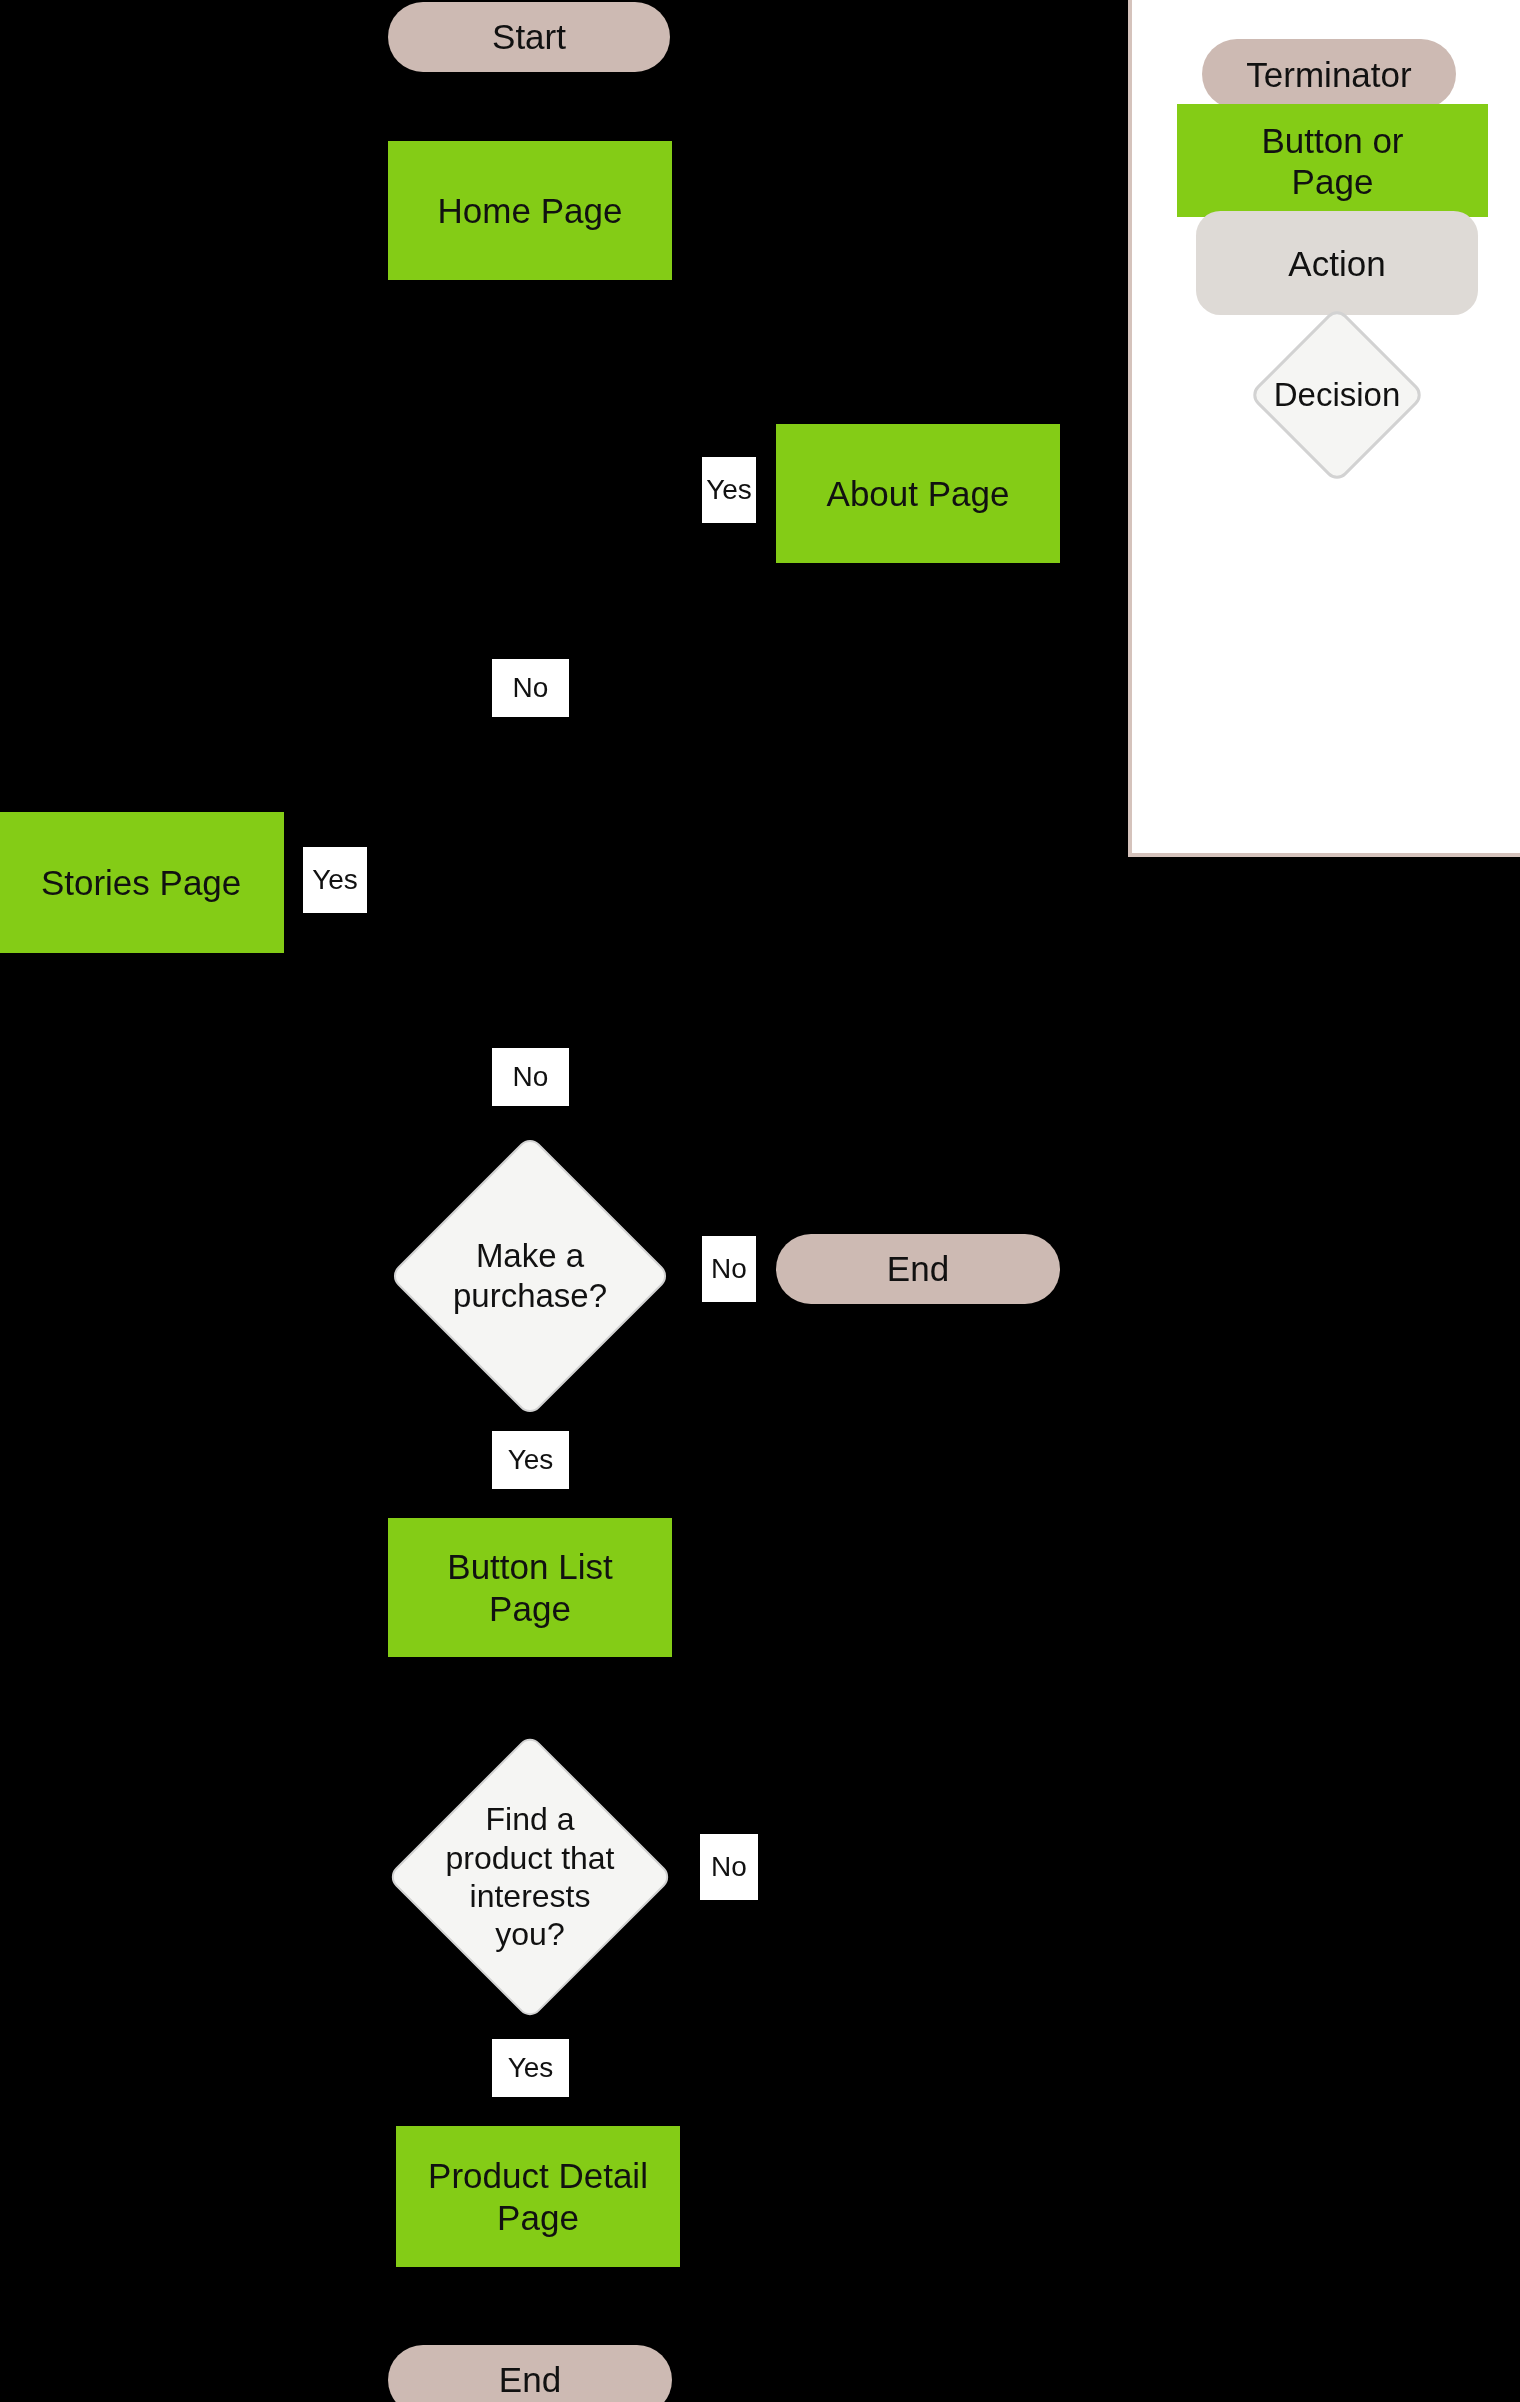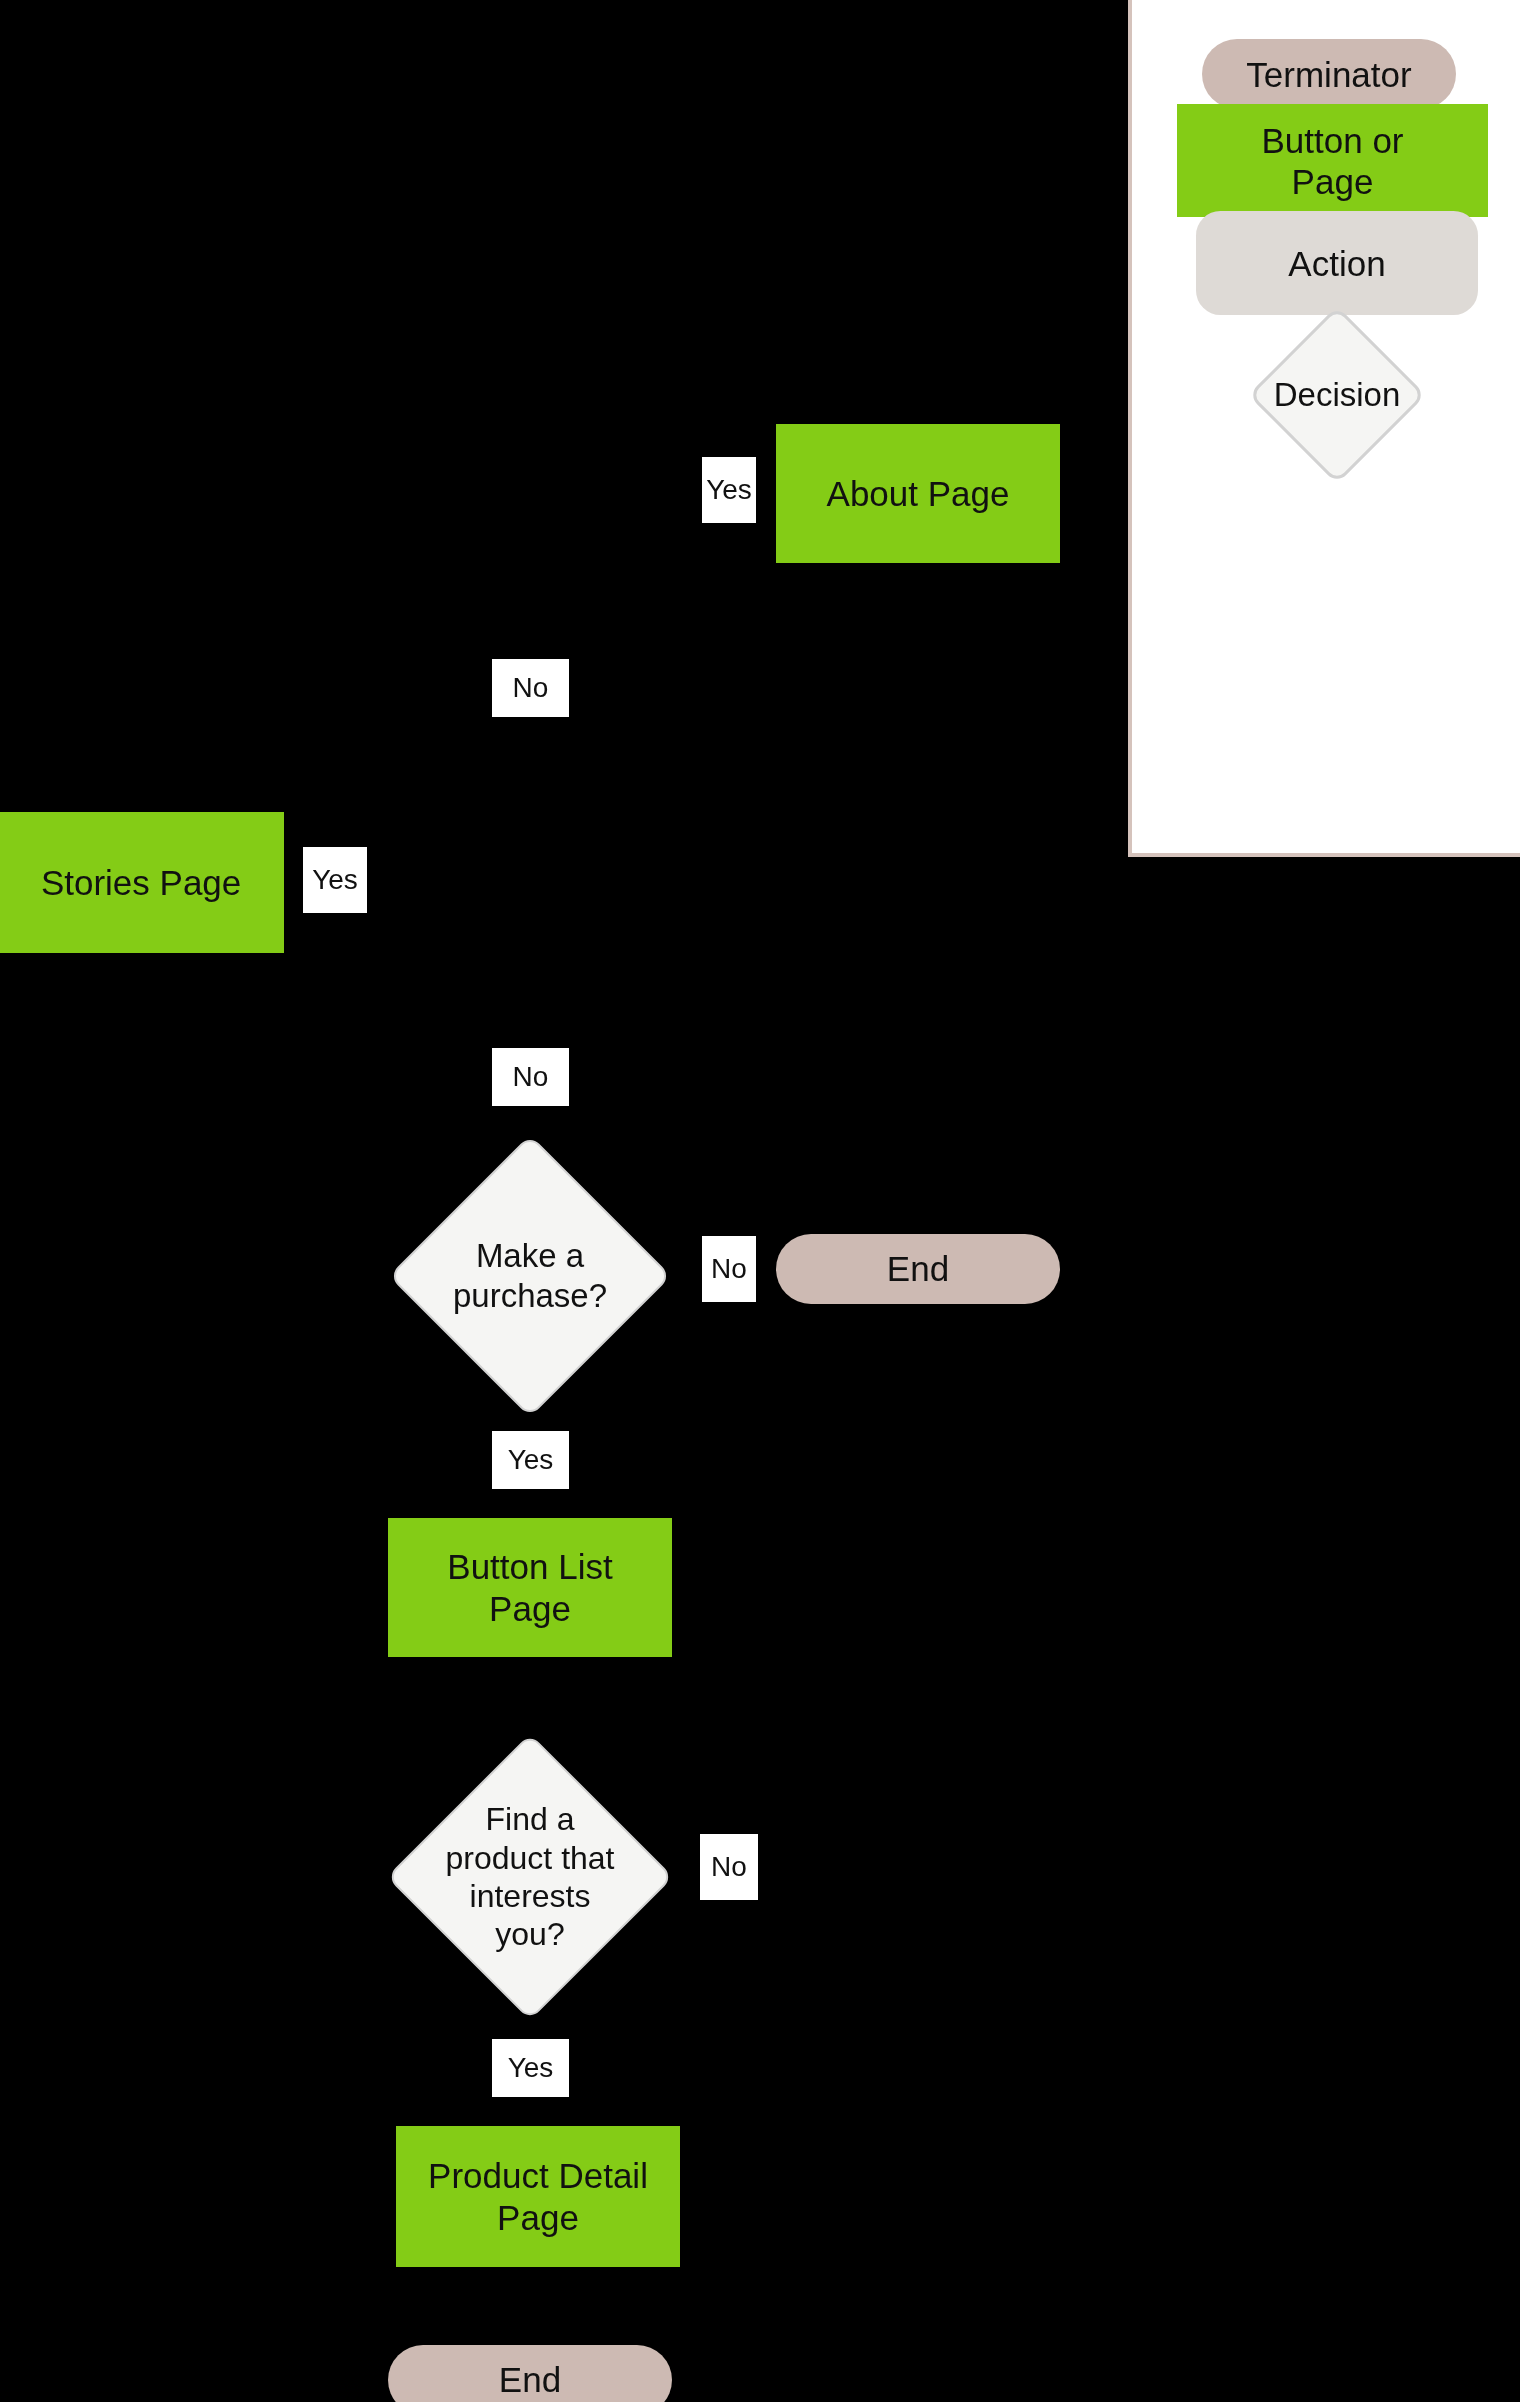--- a/index.html
+++ b/index.html
@@ -121,21 +121,23 @@
   <div class="connector" style="left:528px; top:2021px;width:3.8px; height:105px;"></div>
   <div class="connector" style="left:528px; top:2267px;width:3.8px; height:77px;"></div>
   <div class="connector" style="left:666px; top:490px; width:36px;height:3.8px;"></div>
   <div class="connector" style="left:755px; top:490px; width:28px;height:3.8px;"></div>
   <div class="connector" style="left:292px; top:880px; width:36px;height:3.8px;"></div>
   <div class="connector" style="left:377px; top:880px; width:22.6px;height:3.8px;"></div>
   <div class="connector" style="left:666px; top:1269px;width:36px;height:3.8px;"></div>
   <div class="connector" style="left:755px; top:1269px;width:28px;height:3.8px;"></div>
   <div class="connector" style="left:666px; top:1866px;width:34px;height:3.8px;"></div>
 
-
+  <div class="node terminator" style="left:388px; top:1.9px; width:282px; height:70px;">Start</div>
+
+  <div class="node page-box" style="left:388px; top:141px; width:284px; height:139px;">Home Page</div>
 
 
   <div class="edge-label" style="left:702px; top:457px; width:54px; height:66px;">Yes</div>
 
   <div class="node page-box" style="left:776px; top:424px; width:284px; height:139px;">About Page</div>
 
   <div class="edge-label" style="left:492px; top:659px; width:77px; height:58px;">No</div>
 
 
   <div class="edge-label" style="left:303px; top:847px; width:64px; height:66px;">Yes</div>

